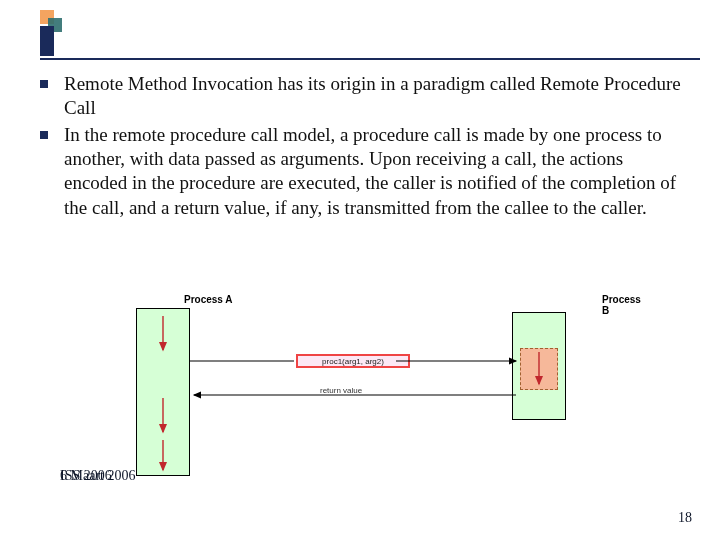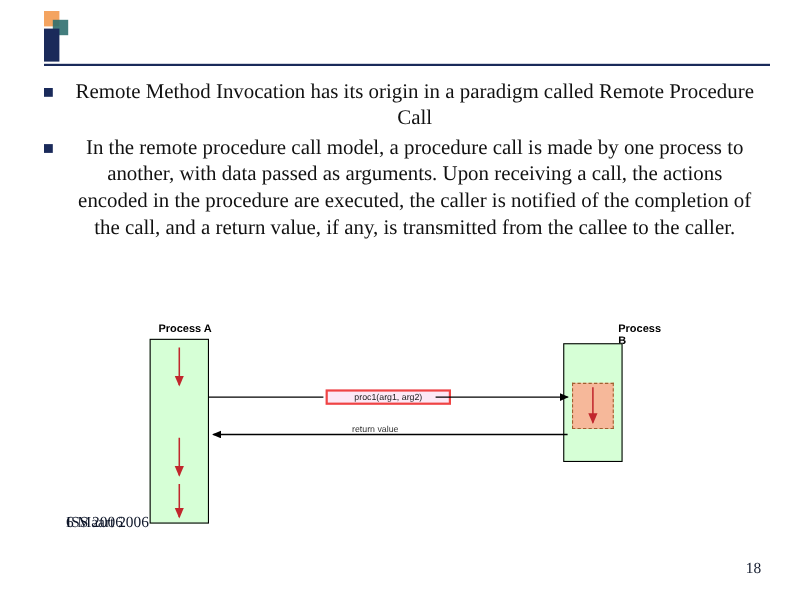--- a/index.html
+++ b/index.html
@@ -41,21 +41,20 @@
     left: 40px;
     right: 20px;
     height: 2px;
     background: #1a2a5a;
   }
   .body {
     position: absolute;
     top: 72px;
     left: 40px;
     right: 30px;
-    text-align: center;
   }
   .bullet-row {
     display: flex;
     align-items: flex-start;
     margin-bottom: 2px;
   }
   .bullet {
     width: 8px; height: 8px;
     background: #1a2a5a;
     margin-top: 8px;
@@ -73,20 +72,21 @@
     left: 124px;
     width: 480px;
     height: 200px;
   }
   .proc-label {
     position: absolute;
     font-family: Arial, sans-serif;
     font-size: 10px;
     font-weight: bold;
     color: #000;
+    margin-left: 40px;
   }
   .proc-a-label { top: 0; left: 20px; }
   .proc-b-label { top: 0; left: 398px; padding-left: 40px; }
   .proc-a-box {
     position: absolute;
     top: 14px; left: 12px;
     width: 54px; height: 168px;
     border: 1px solid #000;
     background: #d6ffd6;
   }

